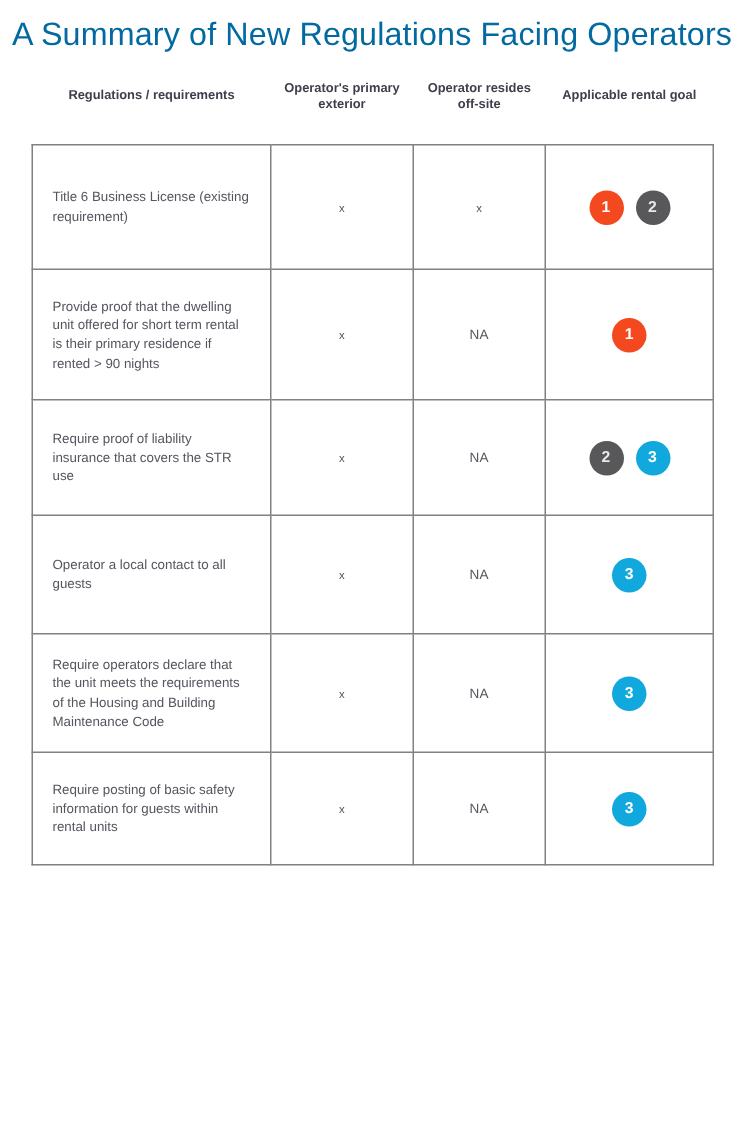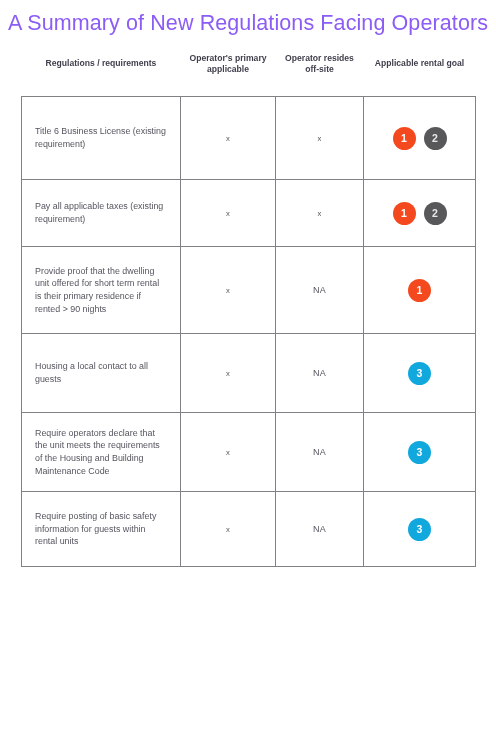--- a/index.html
+++ b/index.html
@@ -13,21 +13,21 @@
     font-family: "Liberation Sans", sans-serif;
     color: #4a4a55;
     overflow: hidden;
     position: relative;
   }
 
   .page-title {
     text-align: center;
     font-size: 21.5px;
     font-weight: 400;
-    color: #8b5cf6;
+    color: #0369a1;
     letter-spacing: 0.1px;
     margin: 0;
     padding-top: 8px;
     line-height: 30px;
   }
 
   .table-wrap {
     position: absolute;
     left: 21px;
     top: 49px;
@@ -133,60 +133,60 @@
   <table class="reg-table">
     <colgroup>
       <col class="c0">
         <col class="c1">
         <col class="c2">
         <col class="c3">
     </colgroup>
     <thead>
       <tr>
         <th class="h0">Regulations / requirements</th>
-        <th>Operator's primary applicable</th>
+        <th>Operator's primary exterior</th>
         <th>Operator resides off-site</th>
         <th>Applicable rental goal</th>
       </tr>
     </thead>
     <tbody>
       <tr class="r0">
         <td class="req">Title 6 Business License (existing requirement)</td>
         <td class="mark">x</td>
         <td class="mark">x</td>
         <td class="goal">
           <div class="badges">
             <span class="badge g1">1</span>
             <span class="badge g2">2</span>
           </div>
         </td>
       </tr>
-      <tr class="r1">
-        <td class="req">Pay all applicable taxes (existing requirement)</td>
-        <td class="mark">x</td>
-        <td class="mark">x</td>
-        <td class="goal">
-          <div class="badges">
-            <span class="badge g1">1</span>
-            <span class="badge g2">2</span>
-          </div>
-        </td>
-      </tr>
       <tr class="r4">
         <td class="req">Provide proof that the dwelling unit offered for short term rental is their primary residence if rented &gt; 90 nights</td>
         <td class="mark">x</td>
         <td class="mark na">NA</td>
         <td class="goal">
           <div class="badges">
             <span class="badge g1">1</span>
           </div>
         </td>
       </tr>
+      <tr class="r5">
+        <td class="req">Require proof of liability insurance that covers the STR use</td>
+        <td class="mark">x</td>
+        <td class="mark na">NA</td>
+        <td class="goal">
+          <div class="badges">
+            <span class="badge g2">2</span>
+            <span class="badge g3">3</span>
+          </div>
+        </td>
+      </tr>
       <tr class="r6">
-        <td class="req">Housing a local contact to all guests</td>
+        <td class="req">Operator a local contact to all guests</td>
         <td class="mark">x</td>
         <td class="mark na">NA</td>
         <td class="goal">
           <div class="badges">
             <span class="badge g3">3</span>
           </div>
         </td>
       </tr>
       <tr class="r7">
         <td class="req">Require operators declare that the unit meets the requirements of the Housing and Building Maintenance Code</td>

